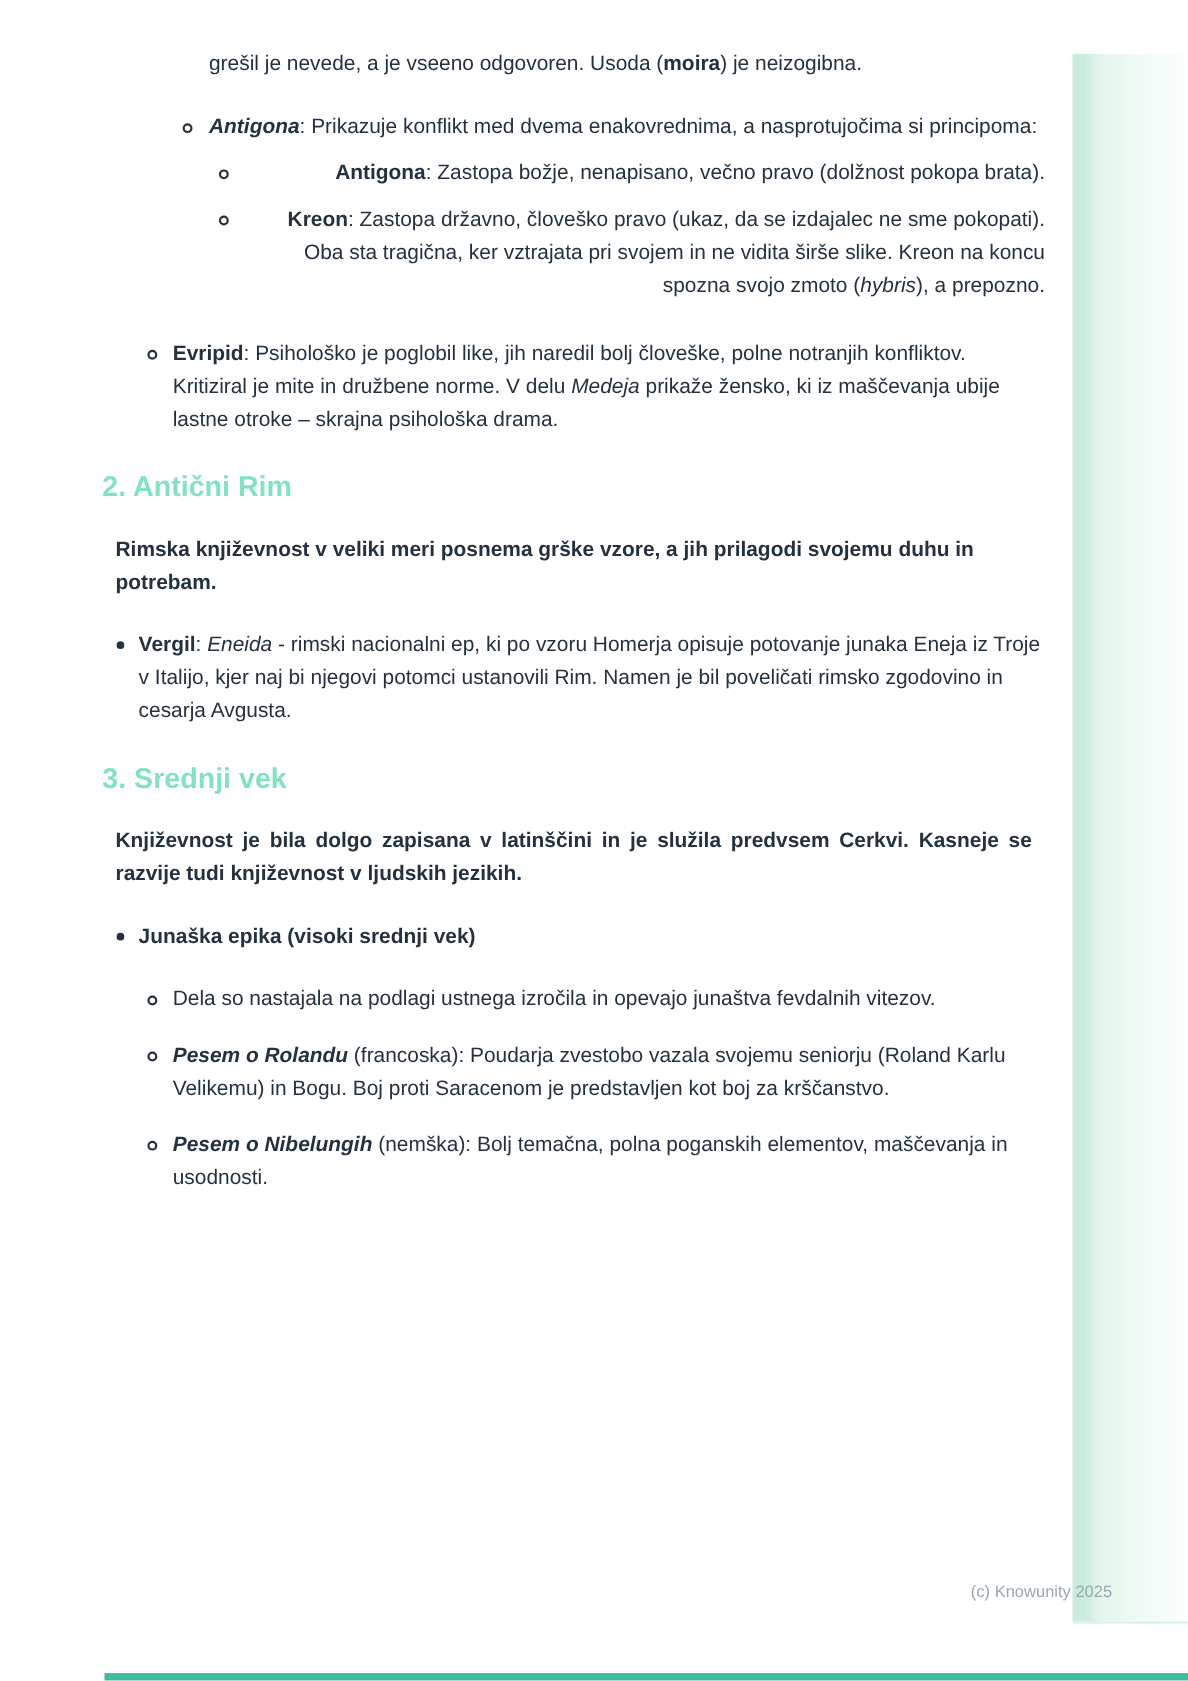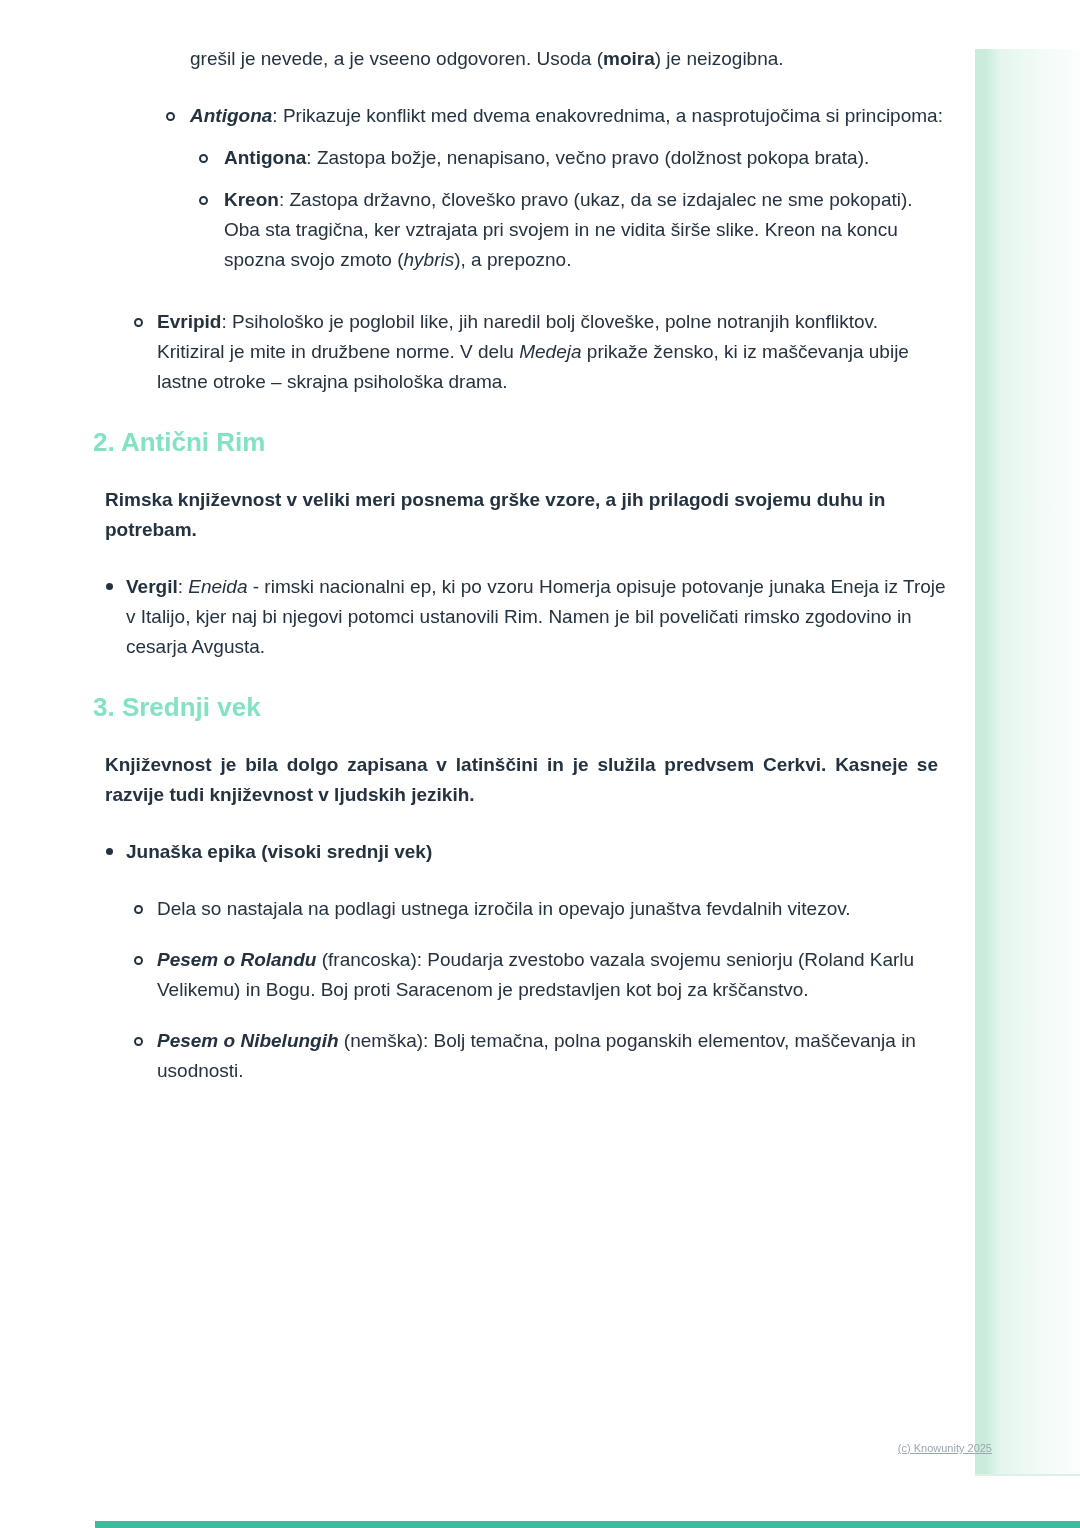--- a/index.html
+++ b/index.html
@@ -58,21 +58,21 @@
 
   .content p { margin: 12px; font-weight: bold; }
   .content p.justify { text-align: justify; }
 
   .li { position: relative; margin-top: 27px; }
   .cont { position: relative; margin-top: 0; }
 
   .lvl1 { padding-left: 33px;  }
   .lvl2 { padding-left: 64px;  }
   .lvl3 { padding-left: 97px;  }
-  .lvl4 { padding-left: 131px; }
+  .lvl4 { padding-left: 131px; text-align: right; }
   .li.lvl1 { margin-top: 27px; }
   .li.lvl4 { margin-top: 12px; }
 
   
   .content > :nth-child(5)  { margin-top: 32px; }  
   .content > :nth-child(13),
   .content > :nth-child(14),
   .content > :nth-child(15) { margin-top: 21px; }
 
   .marker {
@@ -97,26 +97,25 @@
     background: transparent;
   }
 
   .s-b  { font-weight: 700; }
   .s-i  { font-style: italic; }
   .s-bi { font-weight: 700; font-style: italic; }
 
   .footer {
     position: absolute;
     top: 1438px;
-    right: 88px;
-    font-size: 11px;
+    right: 69px;
+    font-size: 15px;
     line-height: 20px;
     color: var(--muted, #9aa7b0);
     z-index: 2;
-    text-decoration: underline;
   }
 </style>
 </head>
 <body>
 
 <div class="page">
   <div class="stripe"></div>
   <div class="content">
       <div class="cont lvl3"><span><span>grešil je nevede, a je vseeno odgovoren. Usoda (</span><span class="s-b">moira</span><span>) je neizogibna.</span></span></div>
       <div class="li lvl3"><span class="marker ring"></span><span><span class="s-bi">Antigona</span><span>: Prikazuje konflikt med dvema enakovrednima, a nasprotujočima si principoma:</span></span></div>

